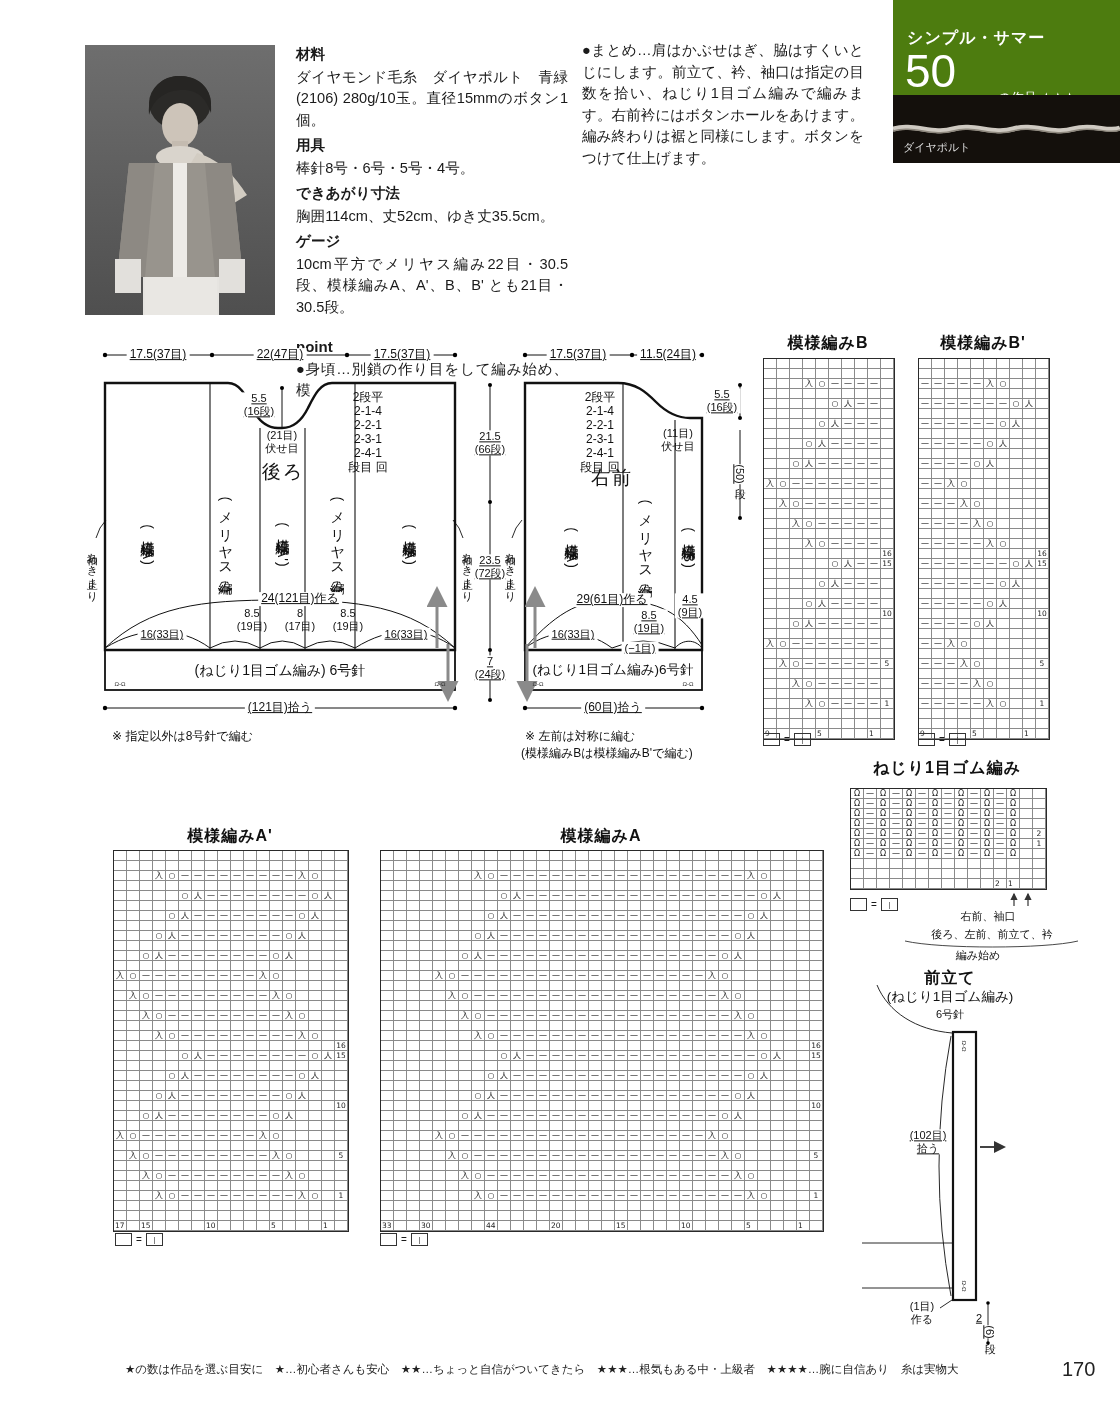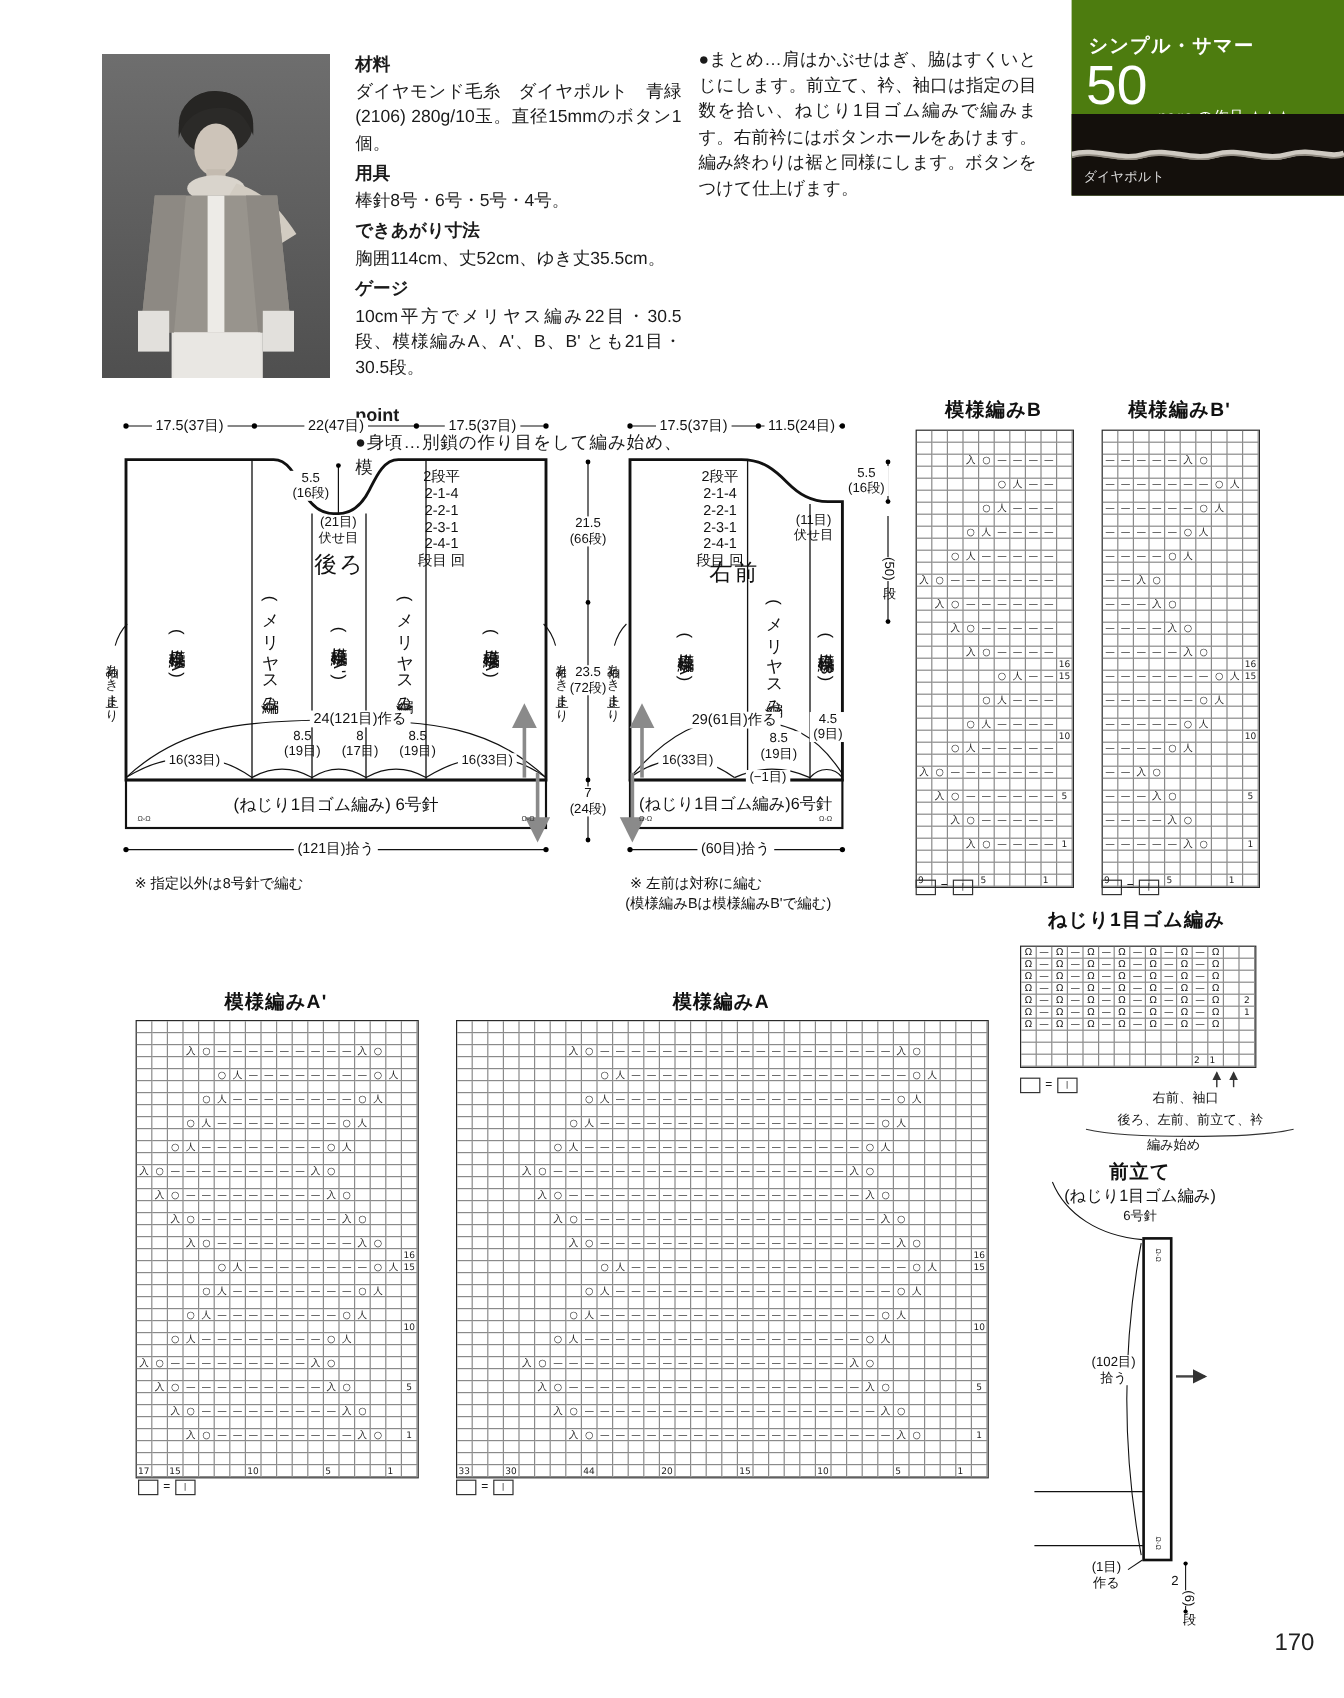--- a/index.html
+++ b/index.html
@@ -1,21 +1,21 @@
 <!DOCTYPE html>
 <html><head>
 <meta charset="utf-8">
 <style>
   html,body{margin:0;padding:0;background:#ffffff;}
   #page{position:relative;width:1120px;height:1415px;background:#fff;overflow:hidden;
         font-family:"Liberation Sans","DejaVu Sans",sans-serif;color:#1a1a1a;}
   svg.bg{position:absolute;left:0;top:0;}
   .lb{position:absolute;transform:translate(-50%,-50%);white-space:pre-line;text-align:center;
       font-size:12px;line-height:1.15;color:#111;}
-  .bgw{background:#fff;padding:0 3px;}
+  .bgw{background:#fff;padding:0 3px;text-decoration:underline;}
   .vt{writing-mode:vertical-rl;text-orientation:mixed;}
   .tl{transform:none;text-align:left;}
   .big{font-size:19px;letter-spacing:2px;}
   .cht{font-size:16px;font-weight:bold;letter-spacing:1px;}
   .pan{font-size:14px;letter-spacing:1px;}
   .sm{font-size:11px;}
   .tiny{font-size:6px;color:#333;}
   .shap{font-size:12px;line-height:14px;}
   
   .tcol{position:absolute;font-size:14.6px;line-height:21.5px;text-align:justify;}
@@ -3209,15 +3209,16 @@
 <div class="lb sm" style="left:950px;top:1014px">6号針</div>
 <div class="lb bgw sm" style="left:928px;top:1142px">(102目)
 拾う</div>
 <div class="lb sm" style="left:922px;top:1313px">(1目)
 作る</div>
 <div class="lb sm bgw" style="left:979px;top:1318px">2</div>
 <div class="lb vt sm bgw" style="left:990px;top:1332px">(6段)</div>
 <div class="lb vt tiny" style="left:964px;top:1046px">Ω-Ω</div>
 <div class="lb vt tiny" style="left:964px;top:1286px">Ω-Ω</div>
 
+<div id="foot">★の数は作品を選ぶ目安に　★…初心者さんも安心　★★…ちょっと自信がついてきたら　★★★…根気もある中・上級者　★★★★…腕に自信あり　糸は実物大</div>
 <div id="pnum">170</div>
 
 </div>
 
 </body></html>

